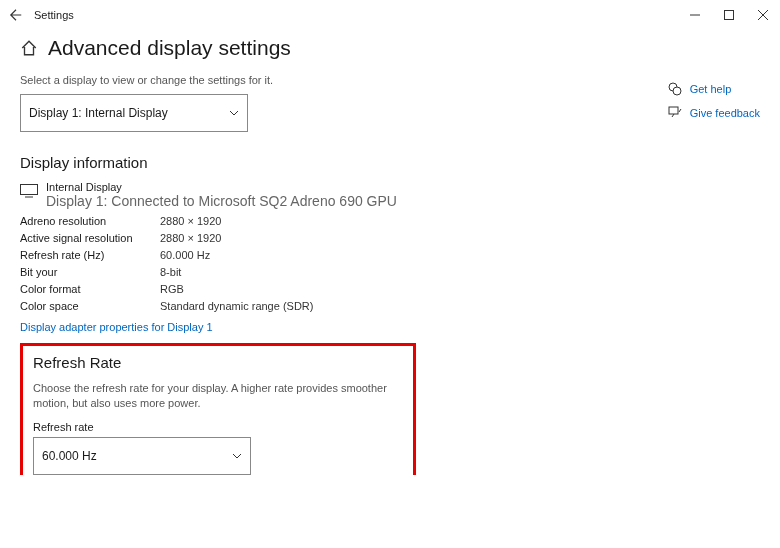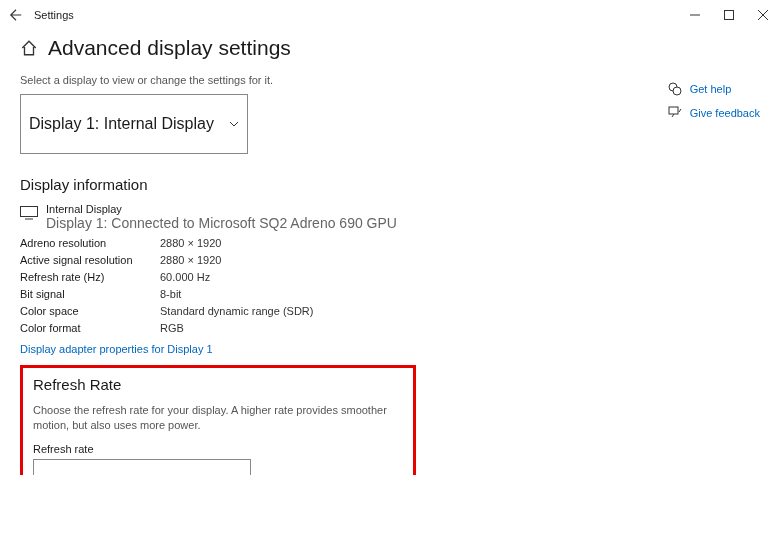--- a/index.html
+++ b/index.html
@@ -11,21 +11,21 @@
   .tb-controls{display:flex}
   .tb-btn{width:34px;height:24px;display:flex;align-items:center;justify-content:center;cursor:pointer}
   .content{display:flex;padding:0 20px}
   .main{flex:0 0 560px}
   .side{margin-left:auto;padding:52px 0 0 0;white-space:nowrap}
   .header-row{display:flex;align-items:center;margin:6px 0 14px 0}
   .home-icon{width:18px;height:18px;margin-right:10px}
   h1{font-size:21px;font-weight:400;margin:0}
   h2{font-size:15px;font-weight:400;margin:0 0 10px 0}
   .subtext{font-size:11px;color:#555;margin-bottom:8px}
-  .dropdown{width:210px;height:26px;border:1px solid #888;display:flex;align-items:center;justify-content:space-between;padding:16px 8px;font-size:16px;cursor:pointer;background:#fff}
+  .dropdown{width:210px;height:26px;border:1px solid #888;display:flex;align-items:center;justify-content:space-between;padding:5px 8px;font-size:12px;cursor:pointer;background:#fff}
   .chev{width:10px;height:10px}
   .section{margin-top:22px}
   .monitor-row{display:flex;align-items:flex-start;}
   .monitor-icon{width:18px;height:16px;margin-right:8px;margin-top:2px}
   .disp-name{font-size:11px}
   .disp-conn{font-size:14px;color:#666}
   .info-table{margin-top:4px}
   .info-row{display:flex;font-size:11px;line-height:17px}
   .info-label{width:140px}
   .info-val{color:#333}
@@ -106,30 +106,30 @@
             </div>
           <div class="info-row">
               <div class="info-label">Active signal resolution</div>
               <div class="info-val">2880 × 1920</div>
             </div>
           <div class="info-row">
               <div class="info-label">Refresh rate (Hz)</div>
               <div class="info-val">60.000 Hz</div>
             </div>
           <div class="info-row">
-              <div class="info-label">Bit signal</div>
+              <div class="info-label">Bit your</div>
               <div class="info-val">8-bit</div>
+            </div>
+          <div class="info-row">
+              <div class="info-label">Color format</div>
+              <div class="info-val">RGB</div>
             </div>
           <div class="info-row">
               <div class="info-label">Color space</div>
               <div class="info-val">Standard dynamic range (SDR)</div>
-            </div>
-          <div class="info-row">
-              <div class="info-label">Color format</div>
-              <div class="info-val">RGB</div>
             </div>
         </div>
         <div class="link" style="margin-top:6px">Display adapter properties for Display 1</div>
       </div>
 
       <div class="highlight">
         <h2>Refresh Rate</h2>
         <div class="rate-desc">Choose the refresh rate for your display. A higher rate provides smoother motion, but also uses more power.</div>
         <div class="field-label">Refresh rate</div>
         <div class="dropdown" style="width:200px">

